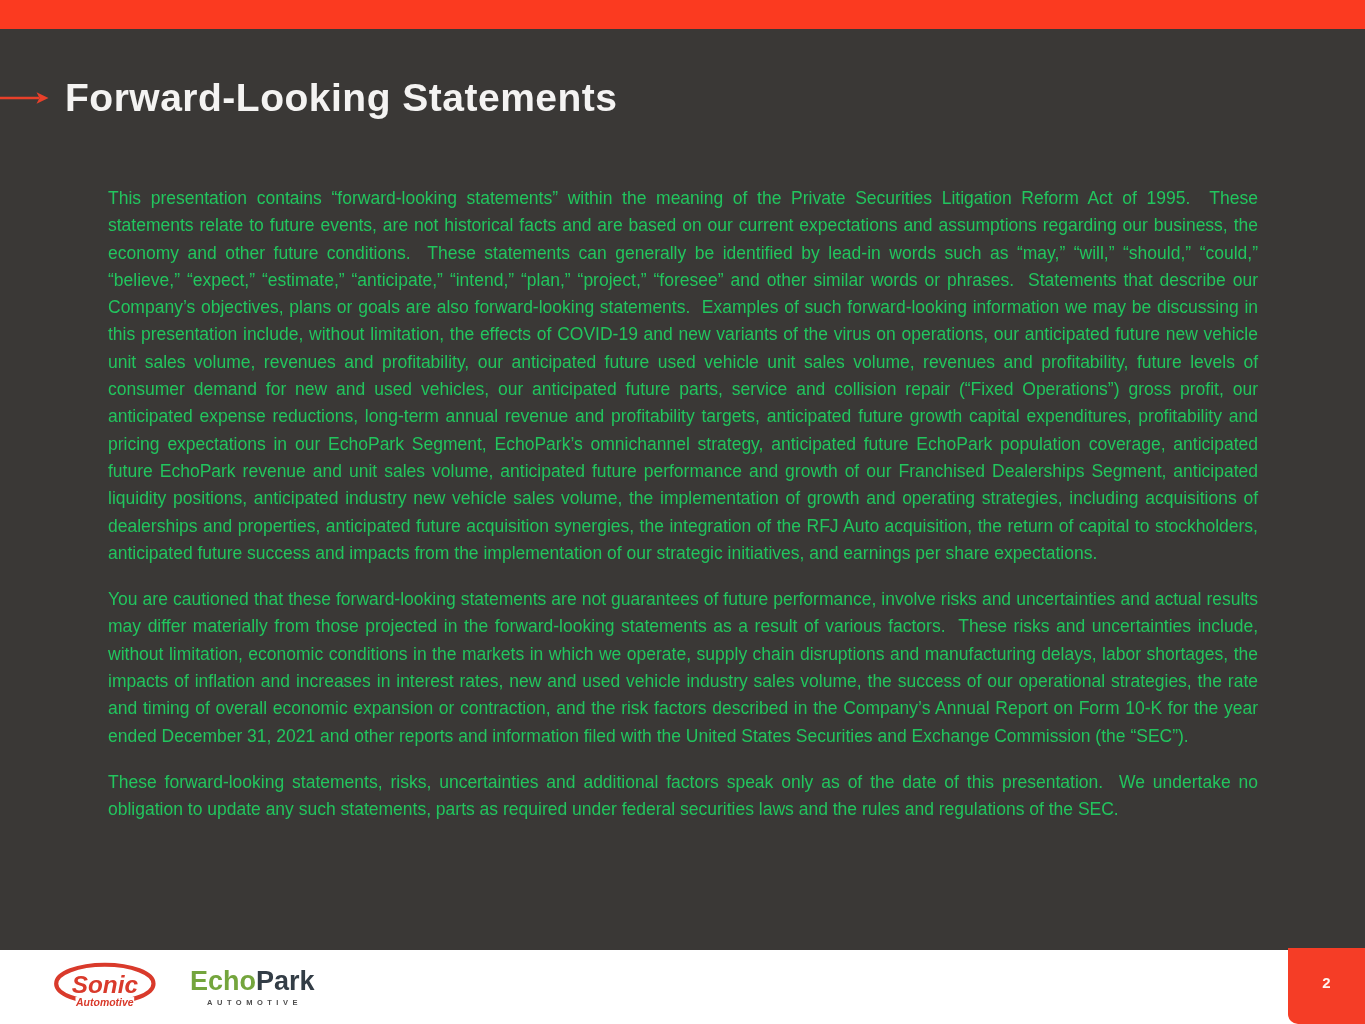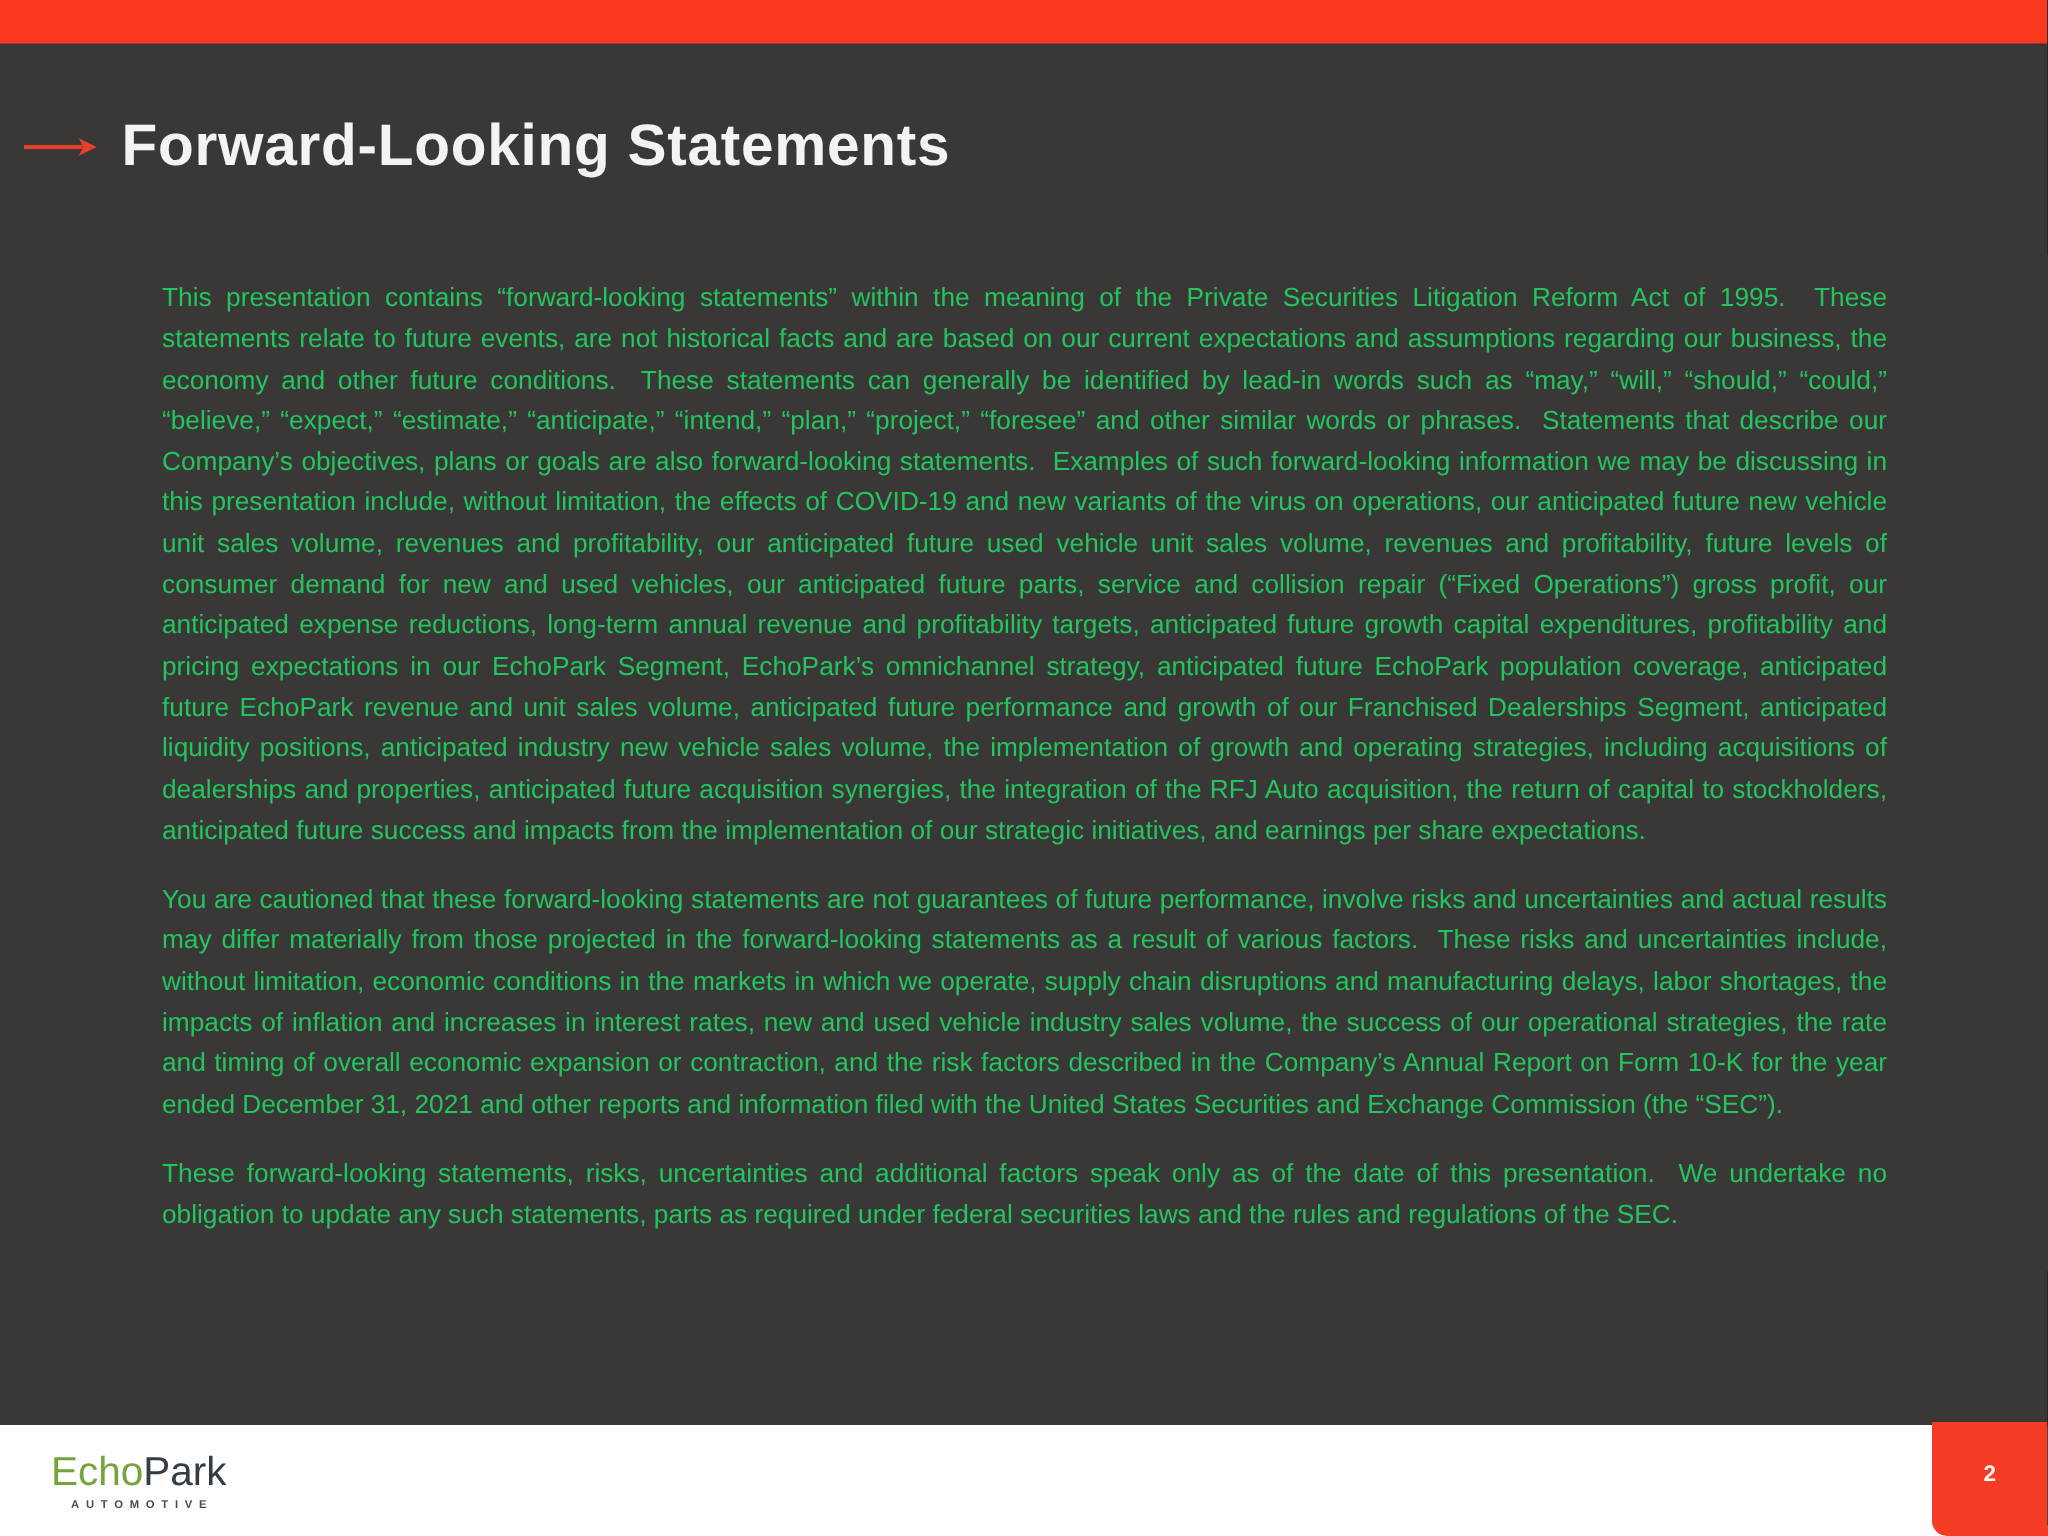--- a/index.html
+++ b/index.html
@@ -18,21 +18,21 @@
   .top-bar {
     position: absolute;
     top: 0; left: 0; right: 0;
     height: 29px;
     background: #fb3a20;
   }
 
   .title-row {
     position: absolute;
     top: 70px;
-    left: 16px;
+    left: 0;
     display: flex;
     align-items: flex-end;
   }
   .arrow-wrap { width: 50px; height: 55px; display: flex; align-items: center; }
   .slide-title {
     margin-left: 15px;
     font-size: 39px;
     font-weight: bold;
     letter-spacing: 0.5px;
     color: #f4f3f2;
@@ -57,21 +57,21 @@
     left: 0; right: 0; bottom: 0;
     height: 74px;
     background: #ffffff;
     display: flex;
     align-items: center;
   }
 
   .sonic-logo { margin-left: 52px; width: 104px; height: 56px; }
 
   .echopark-logo { margin-left: 34px; display: flex; flex-direction: column; align-items: center; }
-  .ep-word { font-size: 27px; font-weight: normal; letter-spacing: 0px; line-height: 28px; }
+  .ep-word { font-size: 27px; font-weight: bold; letter-spacing: 0px; line-height: 28px; }
   .ep-green { color: #74a53d; }
   .ep-dark  { color: #333d46; }
   .ep-sub {
     margin-top: 3px;
     font-size: 7.5px;
     font-weight: bold;
     letter-spacing: 4.5px;
     color: #4d4d4d;
     text-indent: 4.5px;
   }
@@ -113,20 +113,28 @@
   </header>
 
   <main class="content">
     <p>This presentation contains “forward-looking statements” within the meaning of the Private Securities Litigation Reform Act of 1995.  These statements relate to future events, are not historical facts and are based on our current expectations and assumptions regarding our business, the economy and other future conditions.  These statements can generally be identified by lead-in words such as “may,” “will,” “should,” “could,” “believe,” “expect,” “estimate,” “anticipate,” “intend,” “plan,” “project,” “foresee” and other similar words or phrases.  Statements that describe our Company’s objectives, plans or goals are also forward-looking statements.  Examples of such forward-looking information we may be discussing in this presentation include, without limitation, the effects of COVID-19 and new variants of the virus on operations, our anticipated future new vehicle unit sales volume, revenues and profitability, our anticipated future used vehicle unit sales volume, revenues and profitability, future levels of consumer demand for new and used vehicles, our anticipated future parts, service and collision repair (“Fixed Operations”) gross profit, our anticipated expense reductions, long-term annual revenue and profitability targets, anticipated future growth capital expenditures, profitability and pricing expectations in our EchoPark Segment, EchoPark’s omnichannel strategy, anticipated future EchoPark population coverage, anticipated future EchoPark revenue and unit sales volume, anticipated future performance and growth of our Franchised Dealerships Segment, anticipated liquidity positions, anticipated industry new vehicle sales volume, the implementation of growth and operating strategies, including acquisitions of dealerships and properties, anticipated future acquisition synergies, the integration of the RFJ Auto acquisition, the return of capital to stockholders, anticipated future success and impacts from the implementation of our strategic initiatives, and earnings per share expectations.</p>
     <p>You are cautioned that these forward-looking statements are not guarantees of future performance, involve risks and uncertainties and actual results may differ materially from those projected in the forward-looking statements as a result of various factors.  These risks and uncertainties include, without limitation, economic conditions in the markets in which we operate, supply chain disruptions and manufacturing delays, labor shortages, the impacts of inflation and increases in interest rates, new and used vehicle industry sales volume, the success of our operational strategies, the rate and timing of overall economic expansion or contraction, and the risk factors described in the Company’s Annual Report on Form 10-K for the year ended December 31, 2021 and other reports and information filed with the United States Securities and Exchange Commission (the “SEC”).</p>
     <p>These forward-looking statements, risks, uncertainties and additional factors speak only as of the date of this presentation.  We undertake no obligation to update any such statements, parts as required under federal securities laws and the rules and regulations of the SEC.</p>
   </main>
 
   <footer class="footer">
 
+    <div class="sonic-logo">
+      <svg viewBox="0 0 124 58" width="104" height="56" aria-hidden="true">
+        <ellipse cx="63" cy="25" rx="58" ry="22.5" fill="none" stroke="#d93a2b" stroke-width="5"></ellipse>
+        <text x="63" y="36" text-anchor="middle" font-family="Liberation Sans, sans-serif" font-size="29" font-weight="bold" font-style="italic" fill="#d93a2b">Sonic</text>
+        <rect x="28" y="41" width="70" height="13" fill="#ffffff"></rect>
+        <text x="63" y="52" text-anchor="middle" font-family="Liberation Sans, sans-serif" font-size="12.5" font-weight="bold" font-style="italic" fill="#d93a2b">Automotive</text>
+      </svg>
+    </div>
 
     <div class="echopark-logo">
       <div class="ep-word"><span class="ep-green">Echo</span><span class="ep-dark">Park</span></div>
       <div class="ep-sub">AUTOMOTIVE</div>
     </div>
 
     <div class="page-box">
       <span>2</span>
     </div>
 

